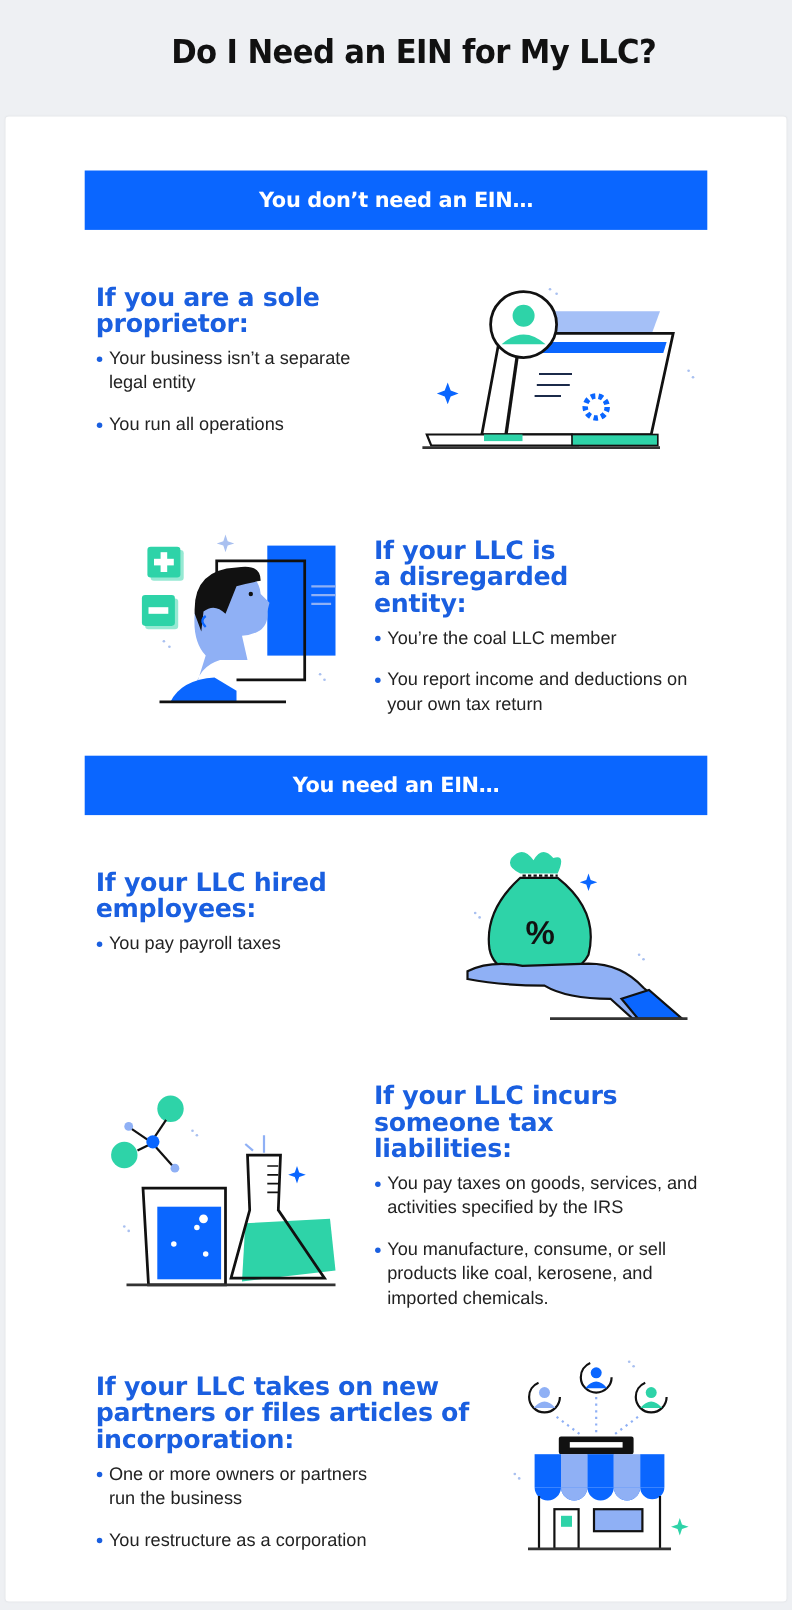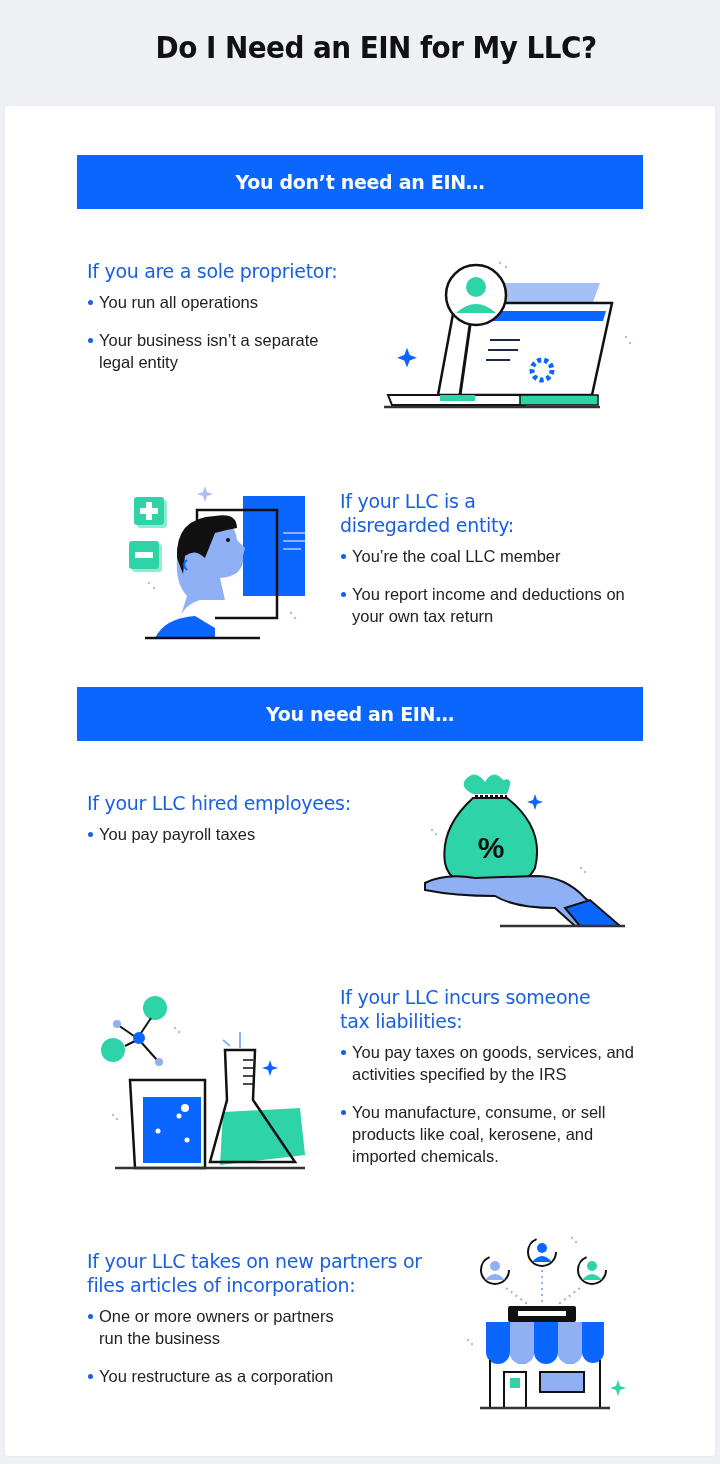--- a/index.html
+++ b/index.html
@@ -3,43 +3,43 @@
 <meta charset="utf-8">
 <style>
   * { box-sizing: border-box; margin: 0; padding: 0; }
   html, body { width: 720px; height: 1464px; background: #eef0f3; overflow: hidden; }
   body { font-family: "DejaVu Sans", "Liberation Sans", sans-serif; position: relative; }
   .header { position: absolute; left: 16px; top: 0; width: 720px; height: 94px; background: #eef0f3; display: flex; align-items: center; justify-content: center; }
   .header h1 { font-size: 30px; font-weight: bold; color: #111; letter-spacing: -0.6px; transform: scaleX(0.93); }
   .panel { position: absolute; left: 5px; top: 106px; width: 710px; height: 1350px; background: #ffffff; border-radius: 3px; box-shadow: 0 0 2px rgba(0,0,0,0.06); }
   .banner { position: absolute; left: 77px; width: 566px; height: 54px; background: #0a66ff; color: #fff; display: flex; align-items: center; justify-content: center; font-weight: bold; font-size: 19px; letter-spacing: -0.3px; }
   .block { position: absolute; }
-  .block h2 { color: #1a5fe0; font-size: 19px; font-weight: normal; line-height: 24px; letter-spacing: -0.3px; margin-bottom: 8px; }
+  .block h2 { color: #1a5fe0; font-size: 23px; font-weight: bold; line-height: 24px; letter-spacing: -0.3px; margin-bottom: 8px; }
   .block ul { list-style: none; }
   .block li { position: relative; padding-left: 12px; font-family: "Liberation Sans", sans-serif; font-size: 16.5px; line-height: 22px; color: #222; margin-bottom: 16px; }
   .block li::before { content: ""; position: absolute; left: 1px; top: 9px; width: 5px; height: 5px; border-radius: 50%; background: #1a5fe0; }
   .illus { position: absolute; }
   svg { display: block; }
 </style>
 </head>
 <body>
 
 <div class="header">
   <h1>Do I Need an EIN for My LLC?</h1>
 </div>
 
 <div class="panel"></div>
 
 <div class="banner" style="top:155px;">You don’t need an EIN…</div>
 
 <div class="block" style="left:87px; top:259px; width:300px;">
   <h2>If you are a sole proprietor:</h2>
   <ul>
+    <li style="width:250px;">Your business isn’t a separate legal entity</li>
     <li>You run all operations</li>
-    <li style="width:250px;">Your business isn’t a separate legal entity</li>
   </ul>
 </div>
 
 <div class="illus" style="left:380px; top:255px;">
   <svg width="260" height="160" viewBox="0 0 260 160">
     <polygon points="105,28 220,28 190,110 68,110" fill="#8fb0f5" opacity="0.8"></polygon>
     <polygon points="75,48 232,48 212,140 58,140" fill="#fff" stroke="#111" stroke-width="2.5"></polygon>
     <polygon points="85,56 226,56 223,66 82,66" fill="#0a66ff"></polygon>
     <line x1="110" y1="85" x2="140" y2="85" stroke="#1b2a4a" stroke-width="2"></line>
     <line x1="108" y1="95" x2="138" y2="95" stroke="#1b2a4a" stroke-width="2"></line>

